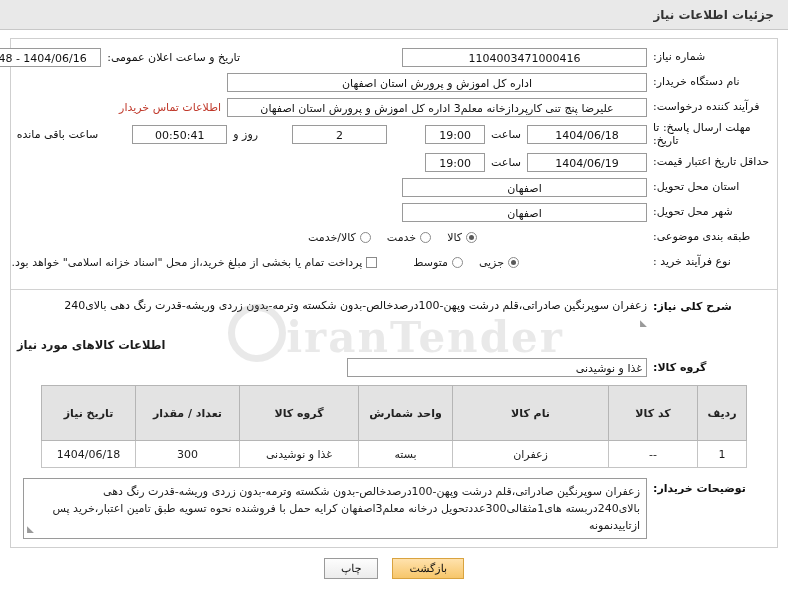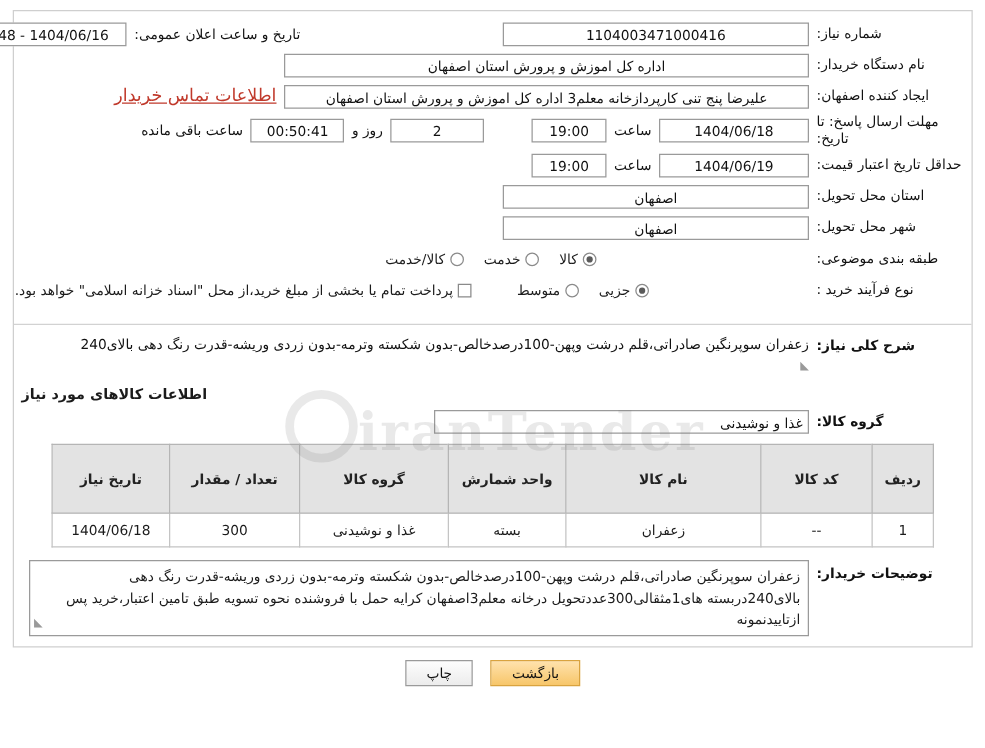--- a/index.html
+++ b/index.html
@@ -83,36 +83,35 @@
     font-size: 11px;
     text-align: center;
     color: #111;
     box-sizing: border-box;
     padding: 0 4px;
     white-space: nowrap;
     overflow: hidden;
   }
   .inp.w245 { width: 245px; }
   .inp.w300 { width: 300px; }
-  .inp.w75  { width: 75px; }
+  .inp.w75  { width: 95px; margin-left: 28px; }
   .inp.w60  { width: 60px; }
   .inp.w120 { width: 120px; }
   .inp.w135 { width: 135px; }
   .inp.w420 { width: 420px; }
   .inp.right { text-align: right; }
 
   .gap-right { margin-right: 170px; }
   .gap-right2 { margin-right: 128px; }
 
   .link {
     color: #c0392b;
-    font-size: 14px;
+    font-size: 11px;
     cursor: pointer;
     white-space: nowrap;
-    text-decoration: underline;
   }
   .smalltxt {
     font-size: 11px;
     color: #111;
     white-space: nowrap;
   }
 
   
   .radiogroup {
     display: flex;
@@ -288,20 +287,23 @@
     border-radius: 50%;
     vertical-align: -10px;
     margin-left: 4px;
   }
 </style>
 </head>
 <body>
 
 <div class="page">
 
+  <div class="titlebar">
+    <span class="title">جزئیات اطلاعات نیاز</span>
+  </div>
 
   <div class="panel">
 
     <div class="rows">
 
       <div class="row">
         <div class="lbl">شماره نیاز:</div>
         <div class="fields">
           <div class="inp w245">1104003471000416</div>
           <div style="width:150px"></div>
@@ -311,21 +313,21 @@
       </div>
 
       <div class="row">
         <div class="lbl">نام دستگاه خریدار:</div>
         <div class="fields">
           <div class="inp w420">اداره کل اموزش و پرورش استان اصفهان</div>
         </div>
       </div>
 
       <div class="row">
-        <div class="lbl">ایجاد کننده اصفهان:</div>
+        <div class="lbl">فرآیند کننده درخواست:</div>
         <div class="fields">
           <div class="inp w420">علیرضا پنج تنی کارپردازخانه معلم3 اداره کل اموزش و پرورش استان اصفهان</div>
           <span class="link">اطلاعات تماس خریدار</span>
         </div>
       </div>
 
       <div class="row">
         <div class="lbl two">مهلت ارسال پاسخ: تا تاریخ:</div>
         <div class="fields">
           <div class="inp w120">1404/06/18</div>

